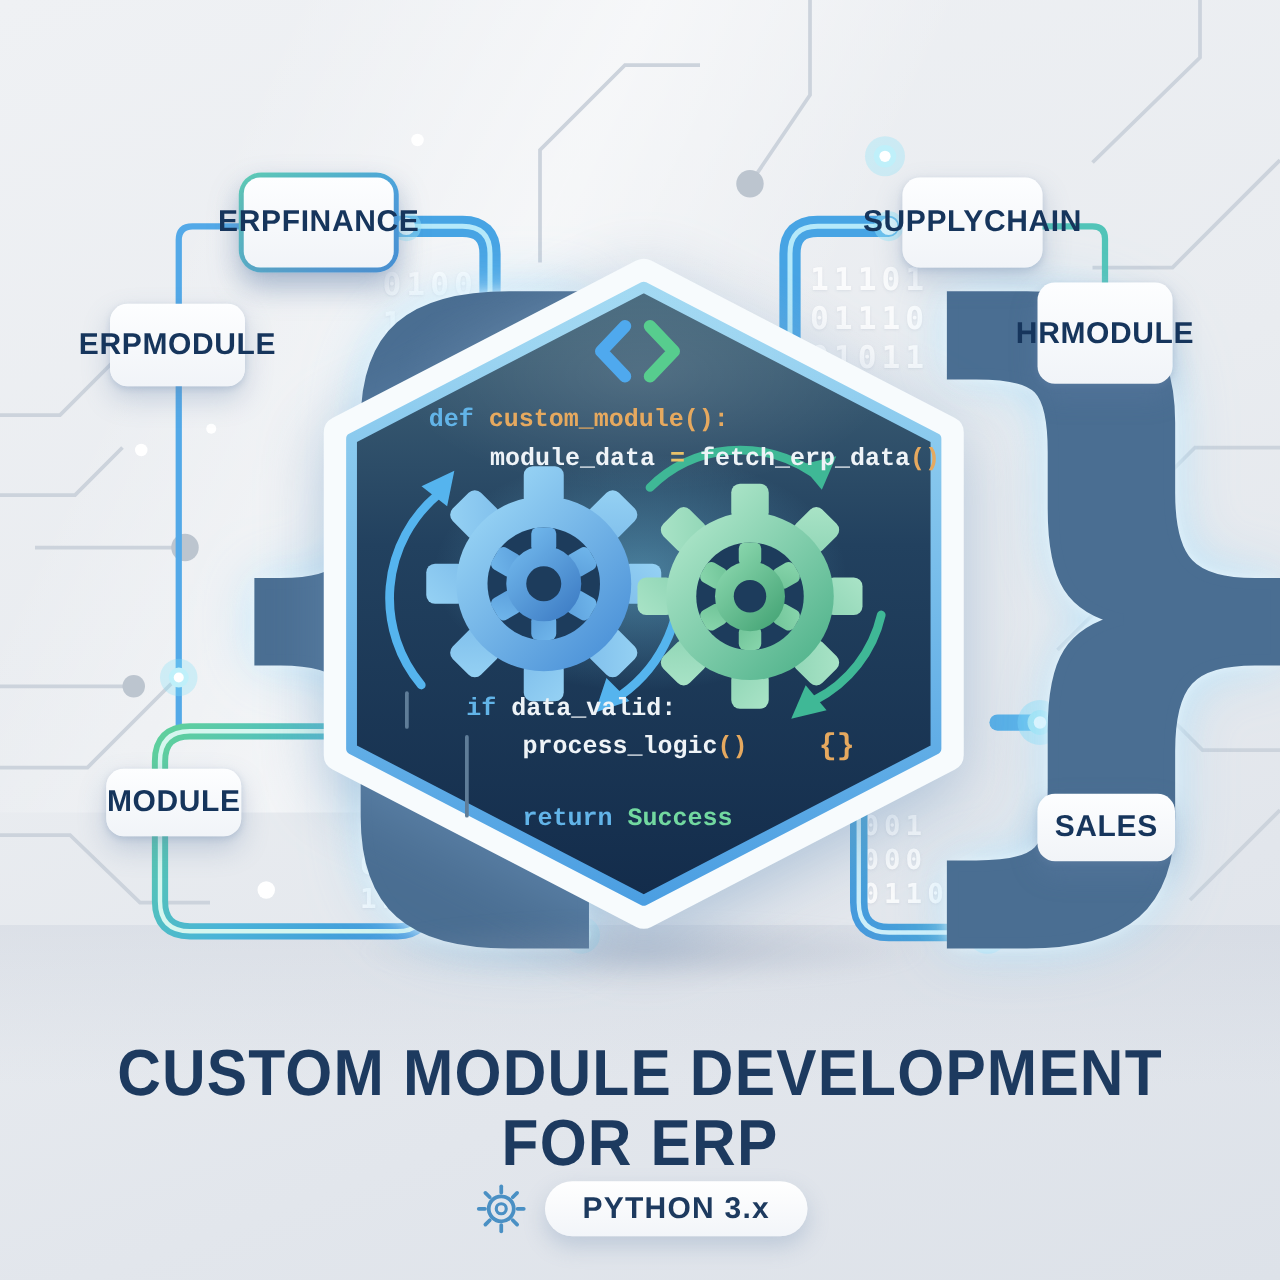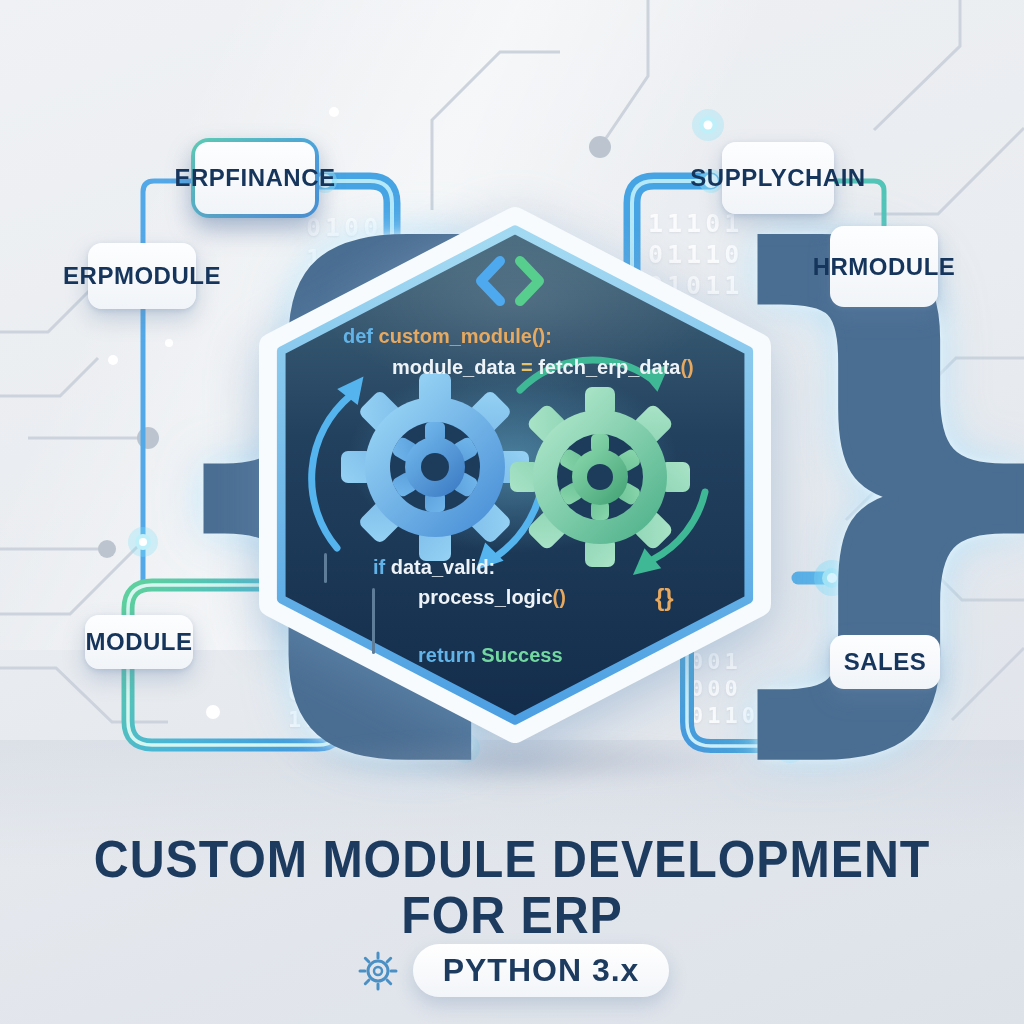--- a/index.html
+++ b/index.html
@@ -20,29 +20,29 @@
   .node{position:absolute;background:linear-gradient(180deg,#fdfeff,#f1f4f8);border-radius:14px;
     box-shadow:0 10px 22px rgba(100,130,170,.30),0 2px 5px rgba(110,140,175,.25);
     display:flex;flex-direction:row;align-items:center;justify-content:center;
     color:#16355c;font-weight:bold;font-size:24px;line-height:28px;letter-spacing:.5px;text-align:center;}
   .node-grad{position:absolute;padding:4px;border-radius:18px;
     background:linear-gradient(135deg,#5fd0b4,#4aa2e2 70%,#3f93dd);
     box-shadow:0 12px 24px rgba(100,130,170,.35);}
   .node-grad .node{position:relative;border-radius:13px;width:100%;height:100%;}
   .hexshadow{position:absolute;left:285px;top:735px;width:460px;height:52px;border-radius:50%;
     background:radial-gradient(ellipse at center,rgba(140,155,180,.40),rgba(140,155,180,0) 70%);filter:blur(6px);}
-  .code{position:absolute;font-family:Liberation Sans, sans-serif;font-size:20px;font-weight:bold;white-space:pre;
+  .code{position:absolute;font-family:Liberation Mono, monospace;font-size:20px;font-weight:bold;white-space:pre;
     line-height:29px;}
   .c-kw{color:#62b4e8;} .c-or{color:#e6a95f;} .c-pl{color:#eef3f7;} .c-eq{color:#e8c26a;} .c-gr{color:#72d8a0;}
   .guide{position:absolute;width:3px;background:#5f7d98;border-radius:2px;}
   .title{position:absolute;left:0;width:1024px;text-align:center;color:#1d3a5f;font-weight:bold;
     letter-spacing:1px;transform:scaleX(.93);font-size:52px;line-height:54px;}
   .badge-row{position:absolute;left:0;top:944px;width:1024px;display:flex;align-items:center;justify-content:center;gap:12px;}
   .pill{background:linear-gradient(180deg,#ffffff,#f2f5f9);border-radius:999px;padding:8px 30px;
-    box-shadow:0 8px 18px rgba(110,140,175,.30);color:#1d3a5f;font-weight:bold;font-size:32px;letter-spacing:1px;}
+    box-shadow:0 8px 18px rgba(110,140,175,.30);color:#1d3a5f;font-weight:bold;font-size:24px;letter-spacing:1px;}
 </style>
 </head>
 <body>
 
 <div id="canvas">
   <div class="sheen"></div>
   <div class="botshade"></div>
 
   <div class="binary" style="left:306px;top:212px;">0100
 1110

